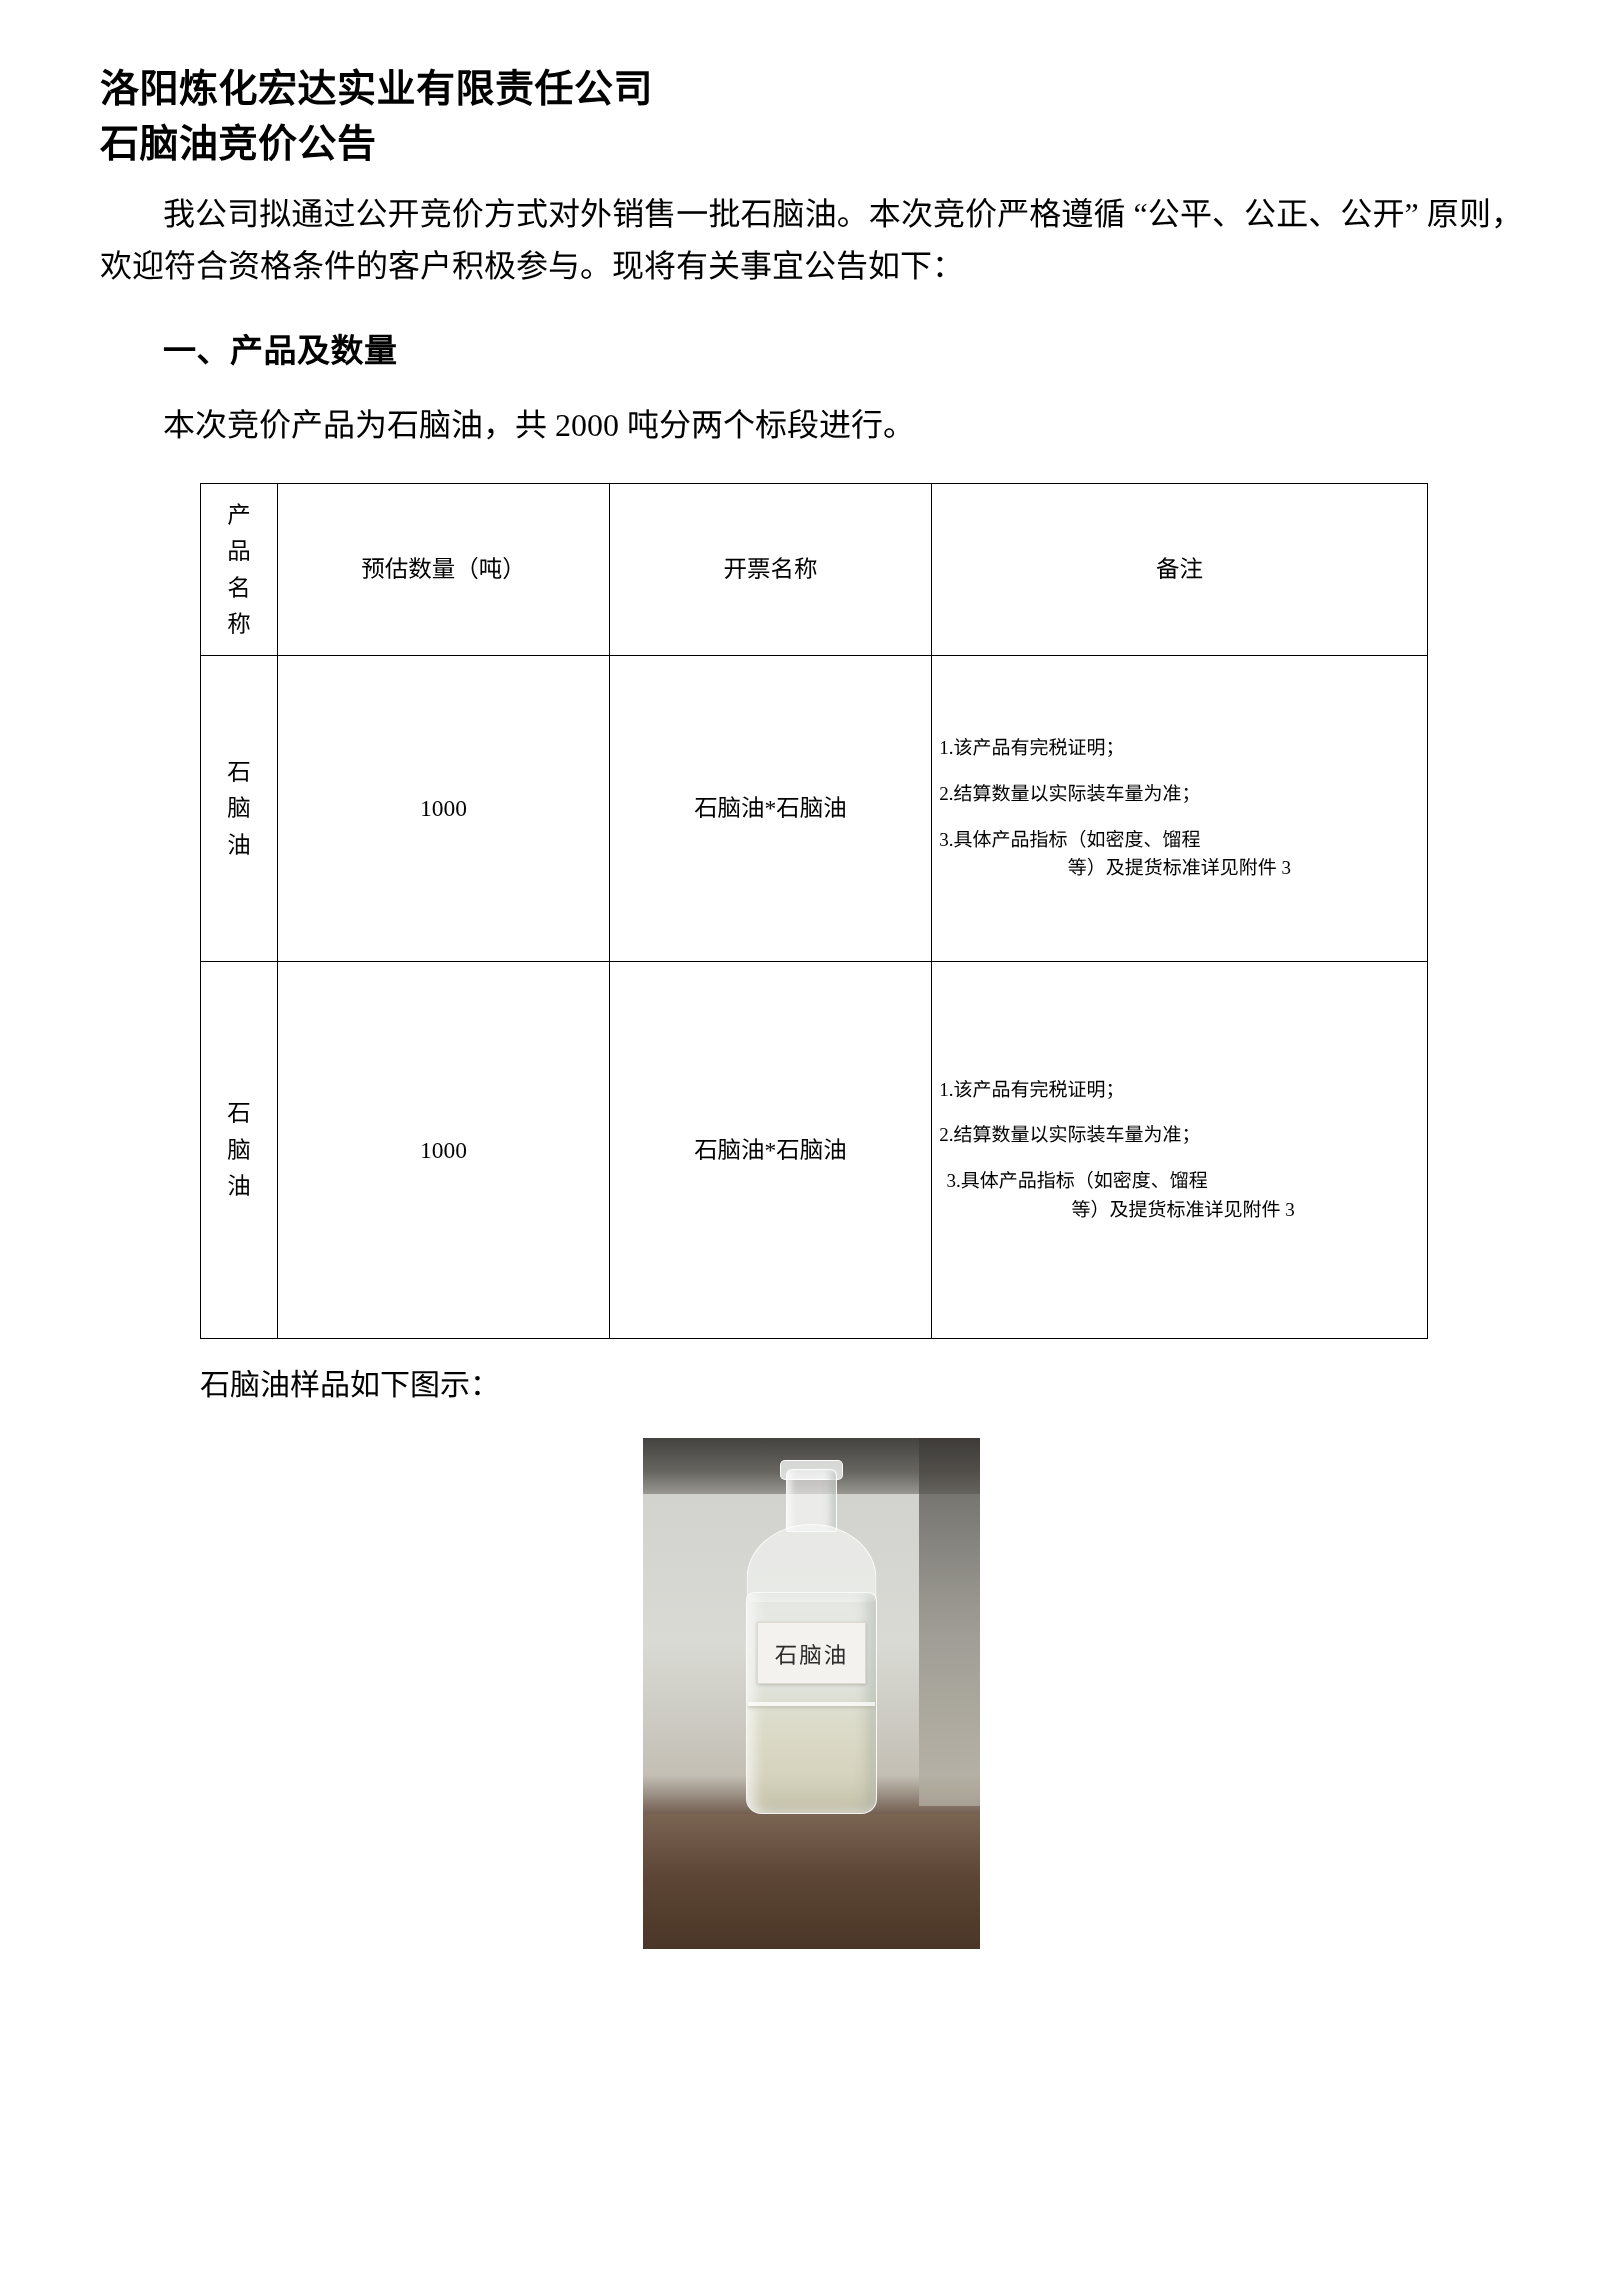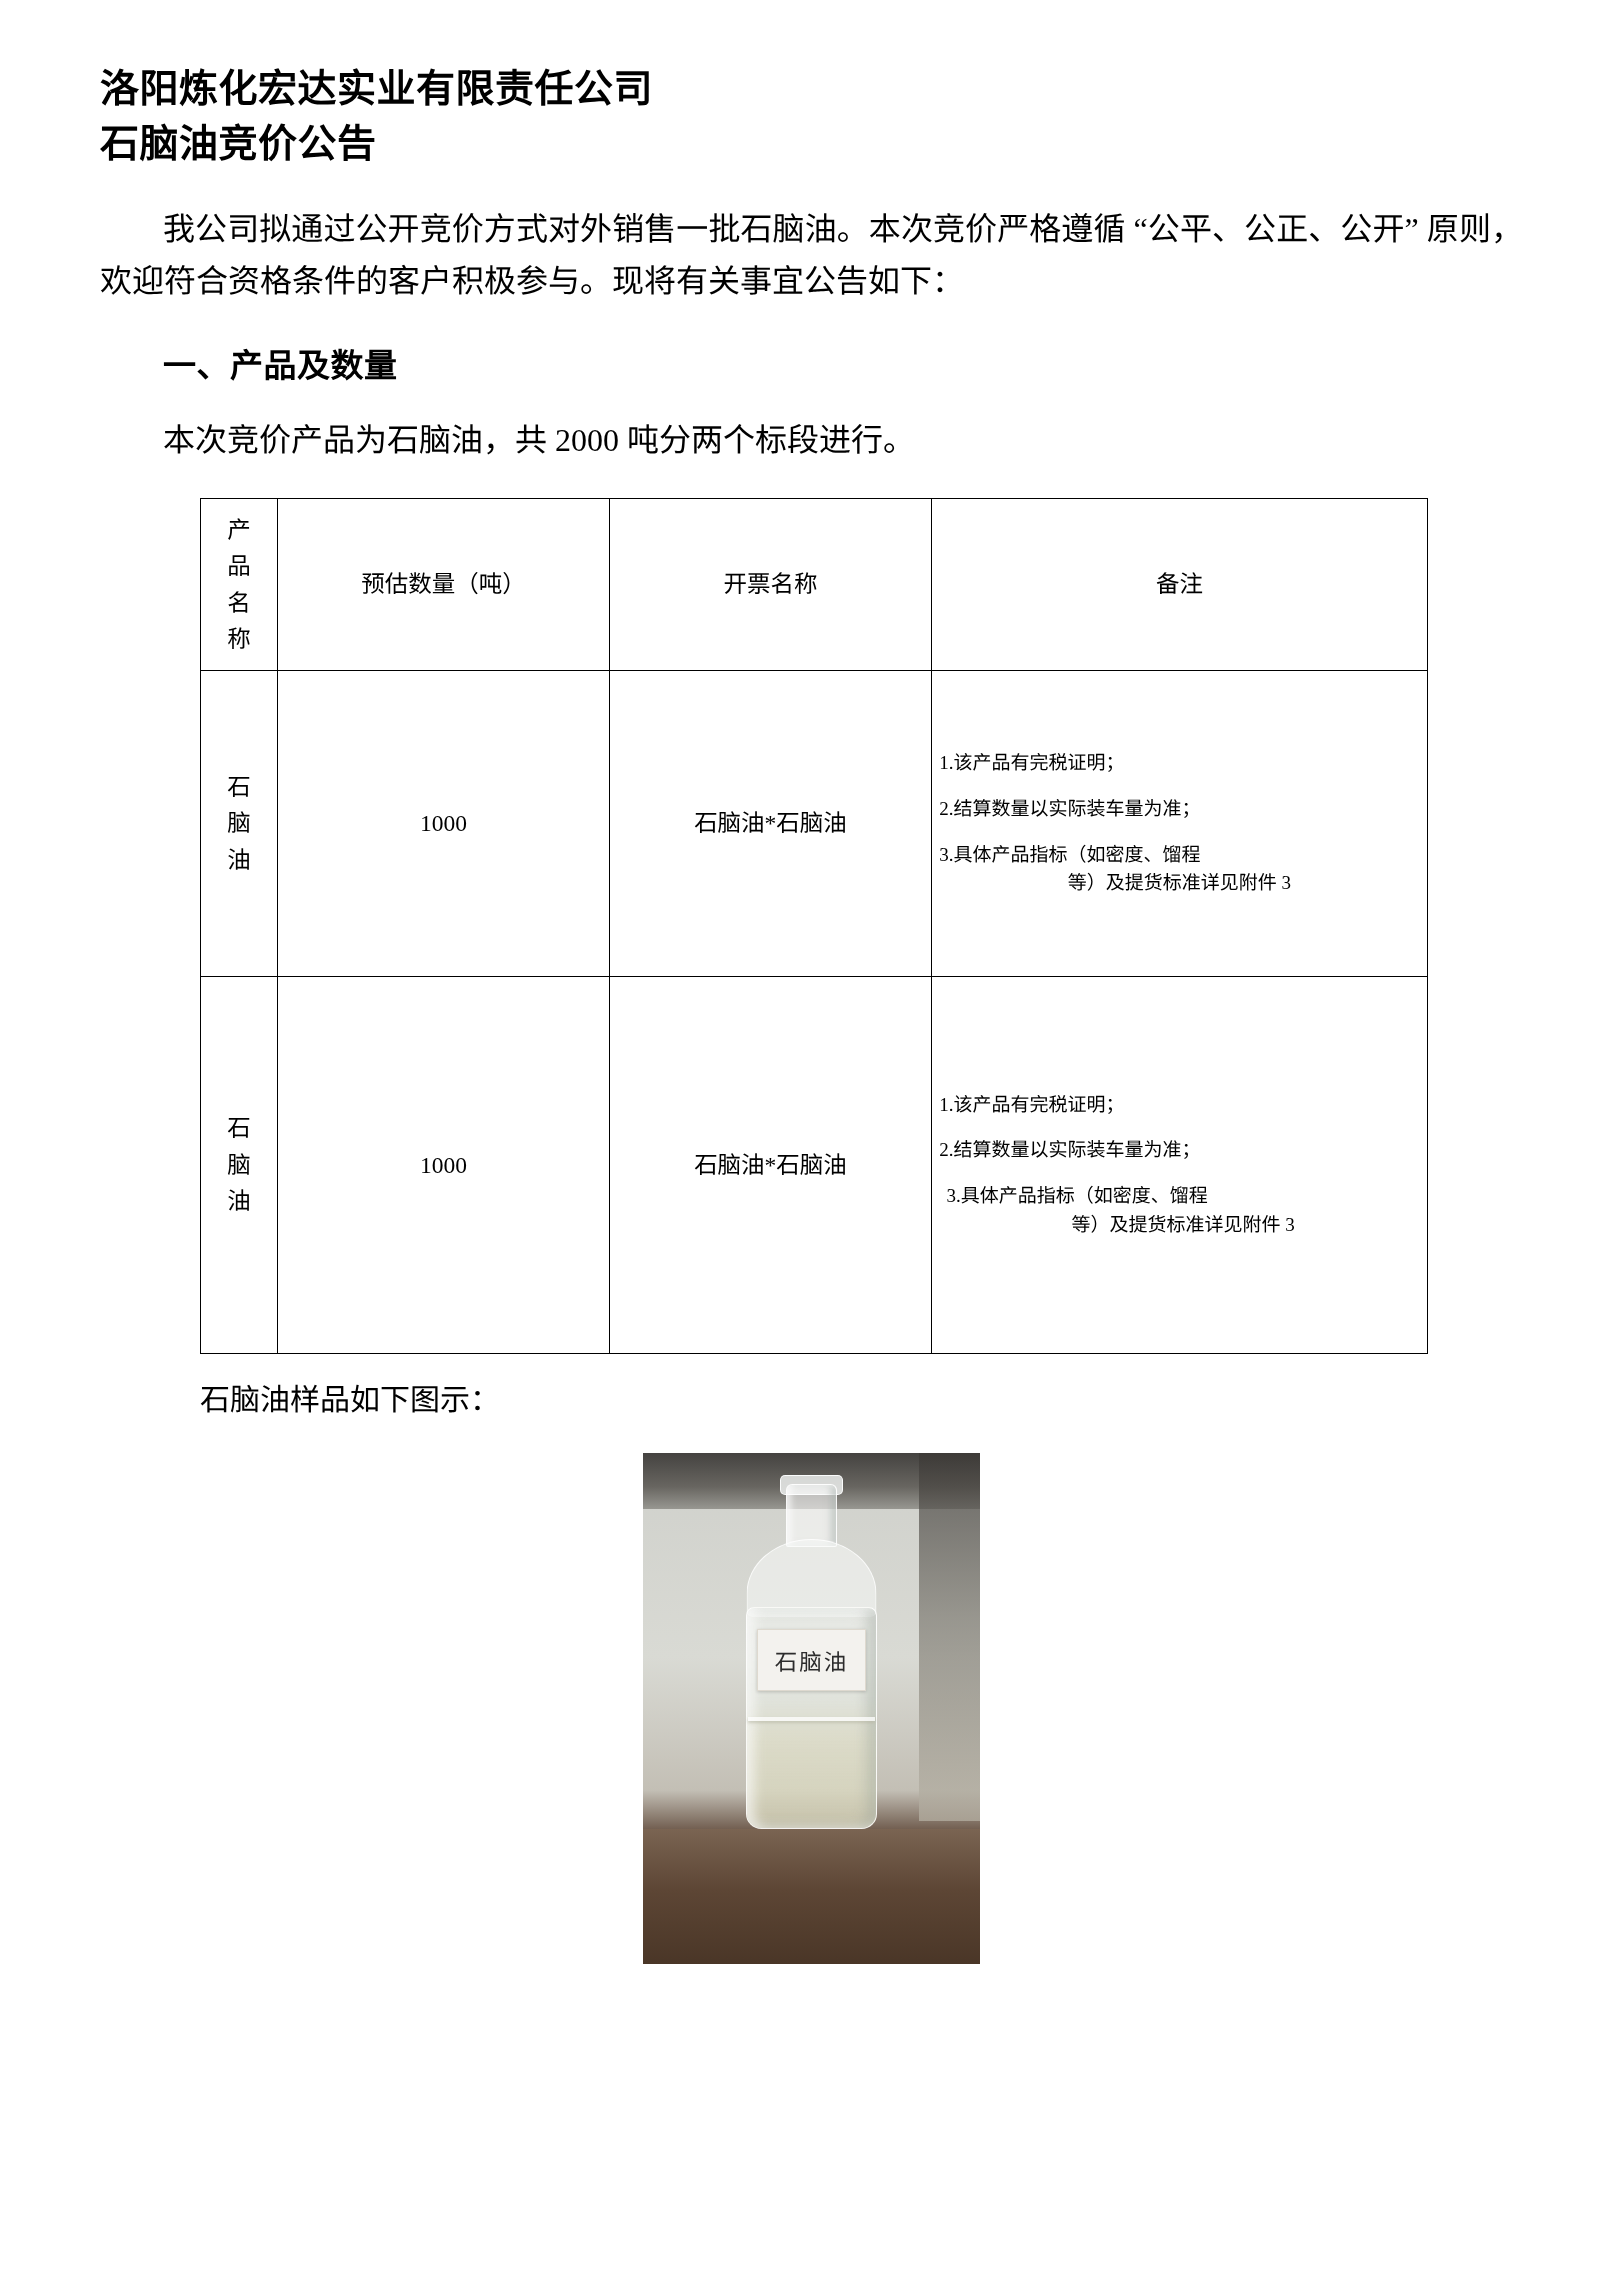--- a/index.html
+++ b/index.html
@@ -29,21 +29,21 @@
     letter-spacing: 0.5px;
   }
   .doc-title .line2 {
     display: block;
   }
   .body-para {
     font-size: 32px;
     line-height: 1.62;
     text-align: justify;
     text-justify: inter-ideograph;
-    margin-top: 32px;
+    margin-top: 17px;
     text-indent: 63px;
   }
   .section-heading {
     font-family: "Liberation Sans", "DejaVu Sans", sans-serif;
     font-weight: bold;
     font-size: 33px;
     margin-top: 26.6px;
     text-indent: 63px;
     letter-spacing: 0.5px;
   }
@@ -179,21 +179,21 @@
   .bottle .liquid-line {
     position: absolute;
     left: 50%; transform: translateX(-50%);
     top: 233px; width: 127px; height: 4.1px;
     background: rgba(255,255,255,.75);
     box-shadow: 0 2px 3.1px rgba(180,180,160,.6);
   }
   .bottle .label {
     position: absolute;
     left: 50%; transform: translateX(-50%);
-    top: 145px;
+    top: 153px;
     width: 107px; height: 60px;
     background: #f3f2ee;
     border: 0.5px solid #ded9cf;
     display: flex;
     align-items: center;
     justify-content: center;
     transform-origin: center;
     box-shadow: 0 1px 3.1px rgba(0,0,0,.18);
   }
   .bottle .label span {

